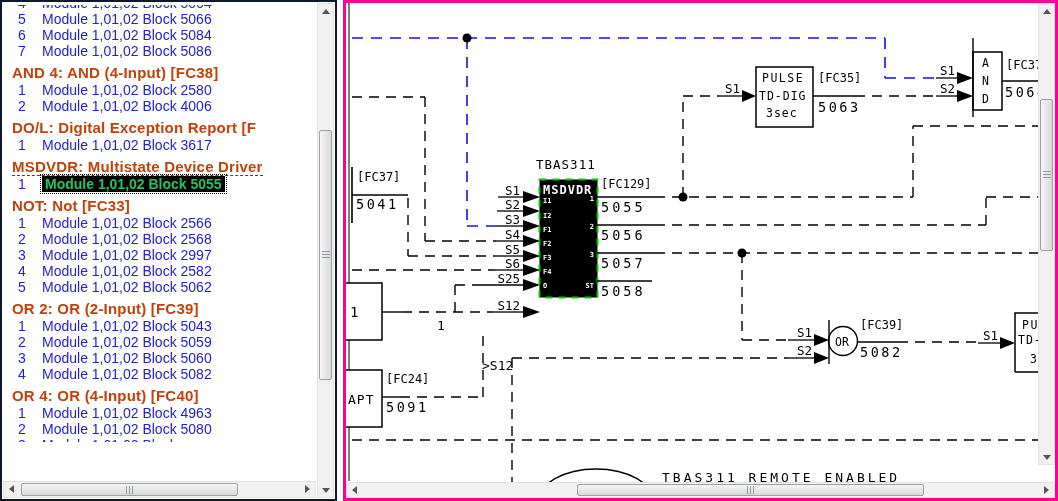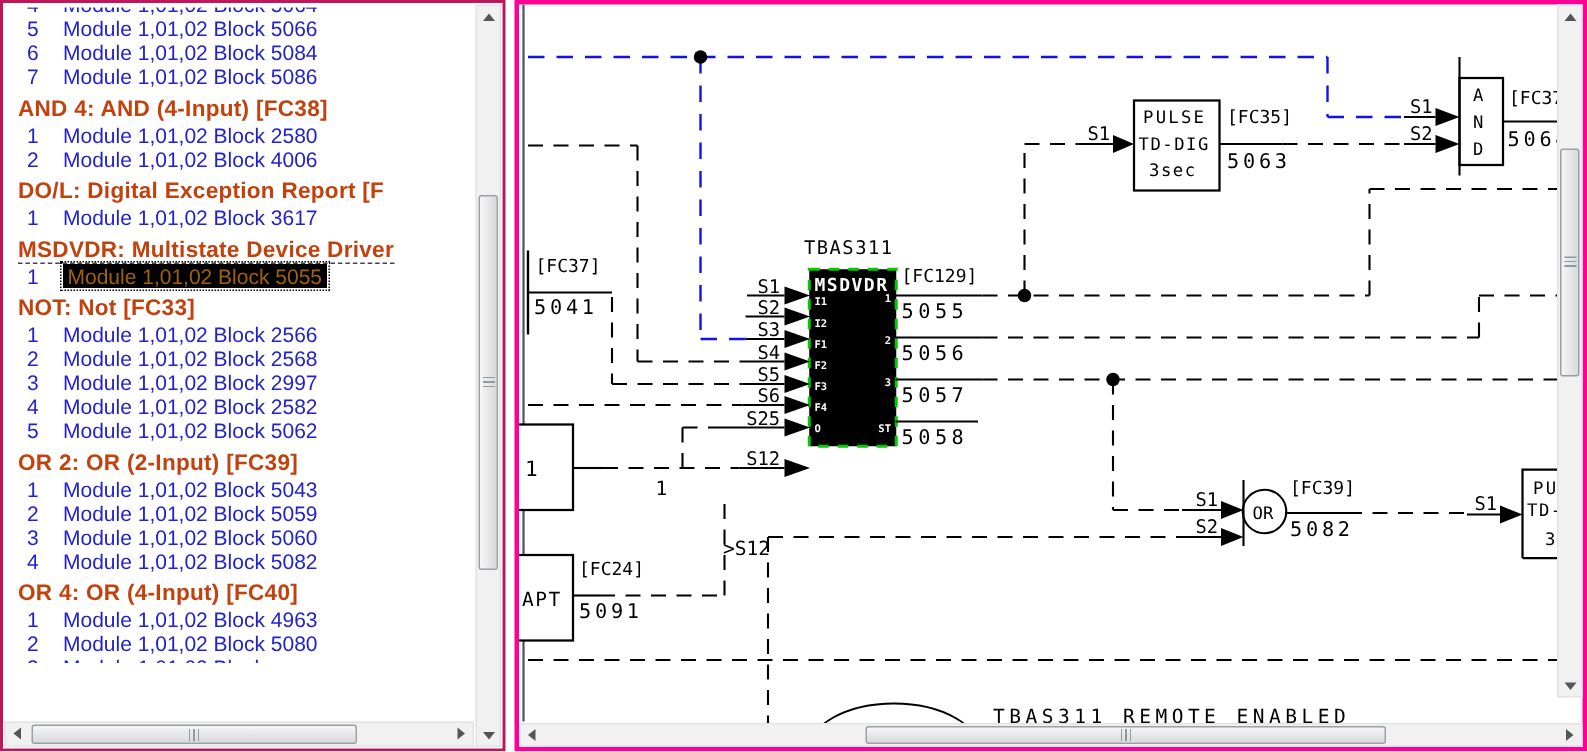--- a/index.html
+++ b/index.html
@@ -1,31 +1,31 @@
 <!DOCTYPE html>
 <html><head>
 <meta charset="utf-8">
 <style>
   html,body{margin:0;padding:0;background:#fff;}
   .screen{position:relative;width:1058px;height:501px;background:#fff;overflow:hidden;
           font-family:"Liberation Sans",sans-serif;}
 
   
   .left-panel{position:absolute;left:0;top:0;width:337px;height:501px;box-sizing:border-box;
-              background:#fff;border:2px solid #be185d;padding-left:44px;}
+              background:#fff;border:2px solid #0f172a;padding-left:44px;}
   .list{position:absolute;left:2px;top:0;width:315px;bottom:20px;overflow:hidden;
         background:#fff;padding-top:3px;}
   .row{white-space:nowrap;height:16px;line-height:16px;font-size:14px;}
   .row .num{display:inline-block;width:24px;padding-left:14px;color:#2222CC;}
   .row .lbl{color:#2222CC;}
   .row.header{font-weight:bold;height:18px;line-height:18px;margin-top:5px;padding-left:8px;
               font-size:15px;letter-spacing:.2px;}
   .row.header .lbl{color:#c2410c;}
   .row.header.u-dashed .lbl{border-bottom:1px dashed #444;padding-bottom:0px;}
-  .row.selected .lbl{background:#000;color:#a16207;outline:1px dotted #000;outline-offset:1px;padding:0 3px;}
+  .row.selected .lbl{background:#000;color:#22c55e;outline:1px dotted #000;outline-offset:1px;padding:0 3px;font-weight:bold;}
   .row.clip-top{height:6px;overflow:hidden;}
   .row.clip-top .inner{display:block;margin-top:-10px;}
   .row.clip-bottom{height:5px;overflow:hidden;}
 
   
   .sb{position:absolute;background:#f1f1f1;border:1px solid #e3e3e3;box-sizing:border-box;}
   .sb-btn{position:absolute;width:15px;height:14px;display:flex;align-items:center;justify-content:center;}
   .tri-up{width:0;height:0;border-left:4px solid transparent;border-right:4px solid transparent;border-bottom:5px solid #555;}
   .tri-down{width:0;height:0;border-left:4px solid transparent;border-right:4px solid transparent;border-top:5px solid #555;}
   .tri-left{width:0;height:0;border-top:4px solid transparent;border-bottom:4px solid transparent;border-right:5px solid #555;}

